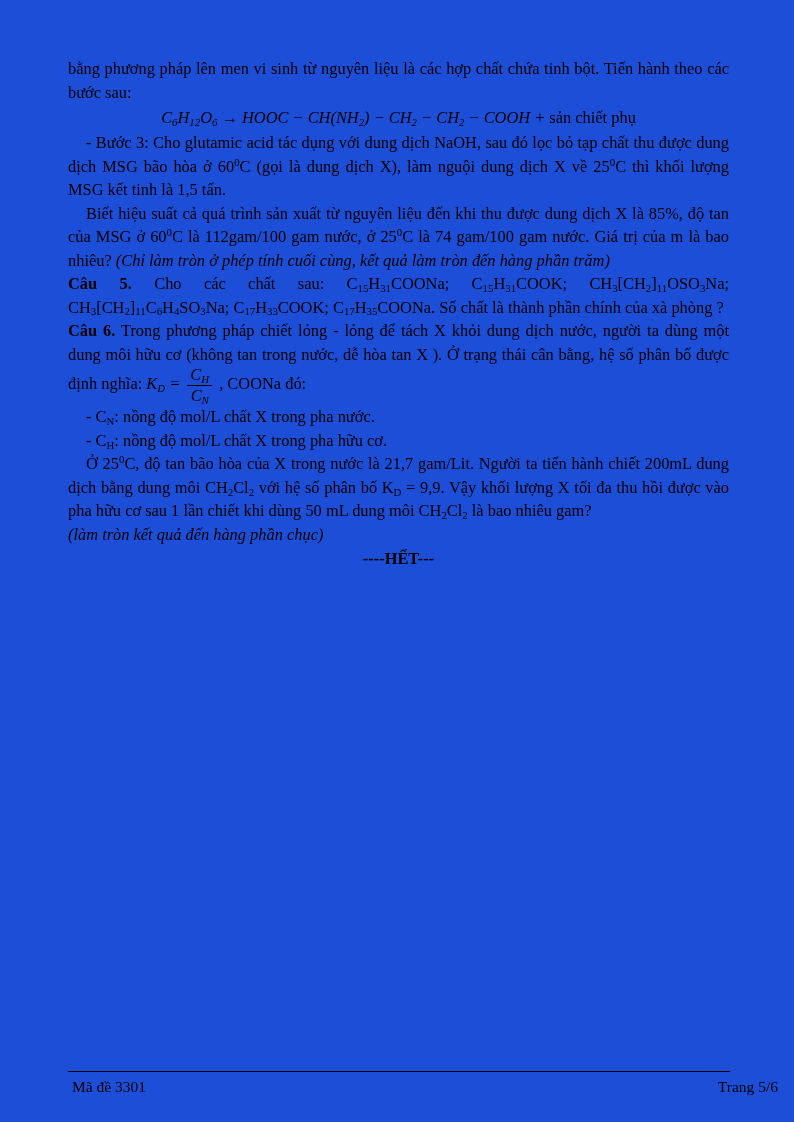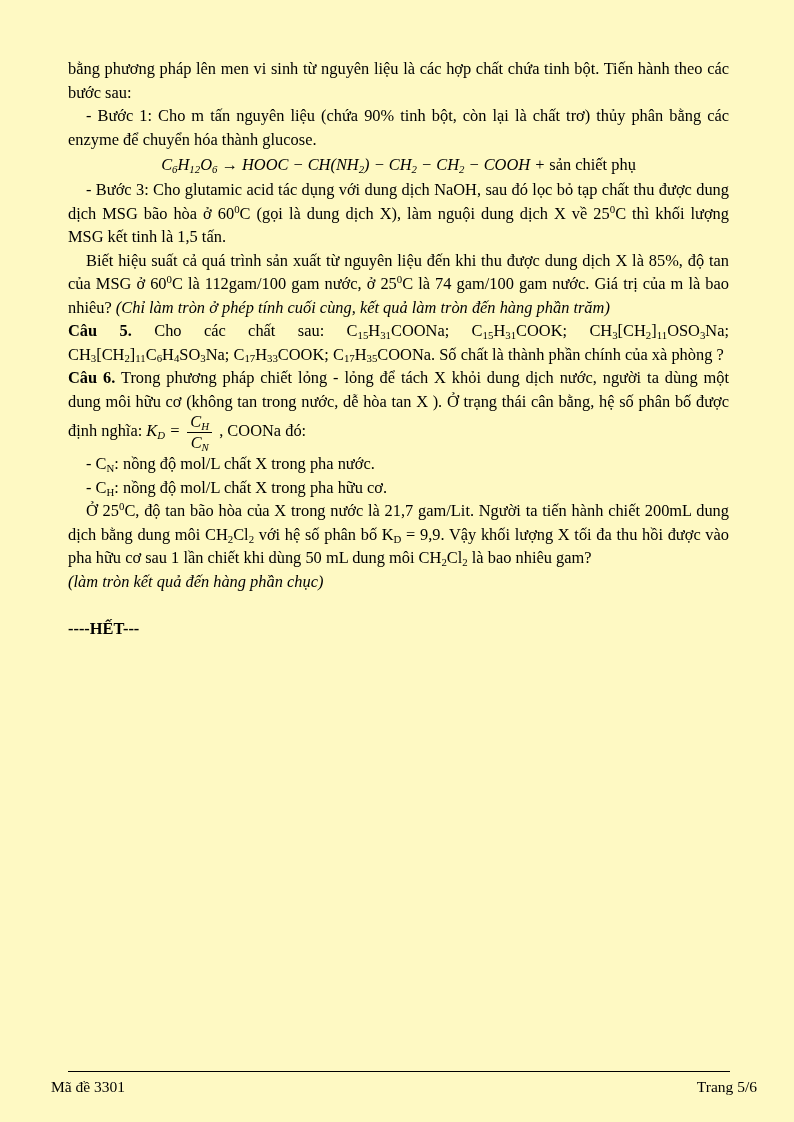--- a/index.html
+++ b/index.html
@@ -6,21 +6,21 @@
   html, body { margin: 0; padding: 0; }
   body {
     width: 794px; height: 1122px;
     background: #ffffff;
     color: #000000;
     font-family: "Liberation Serif", "DejaVu Serif", serif;
   }
   .page {
     position: relative;
     width: 794px; height: 1122px;
-    background: #fef9c3;
+    background: #1d4ed8;
     overflow: hidden;
   }
   .content {
     position: absolute;
     left: 68px; top: 57px;
     width: 661px;
     font-size: 16.4px;
     line-height: 23.5px;
     text-align: justify;
   }
@@ -42,50 +42,49 @@
     flex-direction: column;
     align-items: center;
     vertical-align: middle;
     line-height: 1.1;
     margin: 0 3px;
     text-align: center;
   }
   .frac .num { border-bottom: 1px solid #000; padding: 0 3px 1px; }
   .frac .den { padding-top: 1px; }
   .het {
-    text-align: left;
+    text-align: center;
     font-weight: bold;
-    margin-top: 24px;
+    margin-top: 1px;
     text-indent: 0;
   }
   .footer-divider {
     position: absolute;
     left: 68px; top: 1071px;
     width: 662px;
     border-top: 1.5px solid #000;
   }
   .footer-text {
     position: absolute;
-    left: 51px; top: 1076px;
+    left: 72px; top: 1076px;
     width: 706px;
     display: flex;
     justify-content: space-between;
     font-size: 15.5px;
     line-height: 21px;
   }
 </style>
 </head>
 <body>
 
 <div class="page">
   <div class="content">
 
     <p>bằng phương pháp lên men vi sinh từ nguyên liệu là các hợp chất chứa tinh bột. Tiến hành theo các bước sau:</p>
 
-    <p class="indent">- Bước 1: Cho m tấn nguyên liệu (chứa 90% tinh bột, còn lại là chất trơ) thủy phân bằng các enzyme để chuyển hóa thành glucose.</p>
 
 
     <p class="equation"><span class="math">C<sub>6</sub>H<sub>12</sub>O<sub>6</sub> → HOOC − CH(NH<sub>2</sub>) − CH<sub>2</sub> − CH<sub>2</sub> − COOH +</span><span> sản chiết phụ</span></p>
 
     <p class="indent">- Bước 3: Cho glutamic acid tác dụng với dung dịch NaOH, sau đó lọc bỏ tạp chất thu được dung dịch MSG bão hòa ở 60<sup>0</sup>C (gọi là dung dịch X), làm nguội dung dịch X về 25<sup>0</sup>C thì khối lượng MSG kết tinh là 1,5 tấn.</p>
 
     <p class="indent"><span>Biết hiệu suất cả quá trình sản xuất từ nguyên liệu đến khi thu được dung dịch X là 85%, độ tan của MSG ở 60<sup>0</sup>C là 112gam/100 gam nước, ở 25<sup>0</sup>C là 74 gam/100 gam nước. Giá trị của m là bao nhiêu? </span><span class="italic">(Chỉ làm tròn ở phép tính cuối cùng, kết quả làm tròn đến hàng phần trăm)</span></p>
 
 
     <p><span class="bold">Câu 5.</span><span> Cho các chất sau: C<sub>15</sub>H<sub>31</sub>COONa; C<sub>15</sub>H<sub>31</sub>COOK; CH<sub>3</sub>[CH<sub>2</sub>]<sub>11</sub>OSO<sub>3</sub>Na; CH<sub>3</sub>[CH<sub>2</sub>]<sub>11</sub>C<sub>6</sub>H<sub>4</sub>SO<sub>3</sub>Na; C<sub>17</sub>H<sub>33</sub>COOK; C<sub>17</sub>H<sub>35</sub>COONa. Số chất là thành phần chính của xà phòng ?</span></p>

